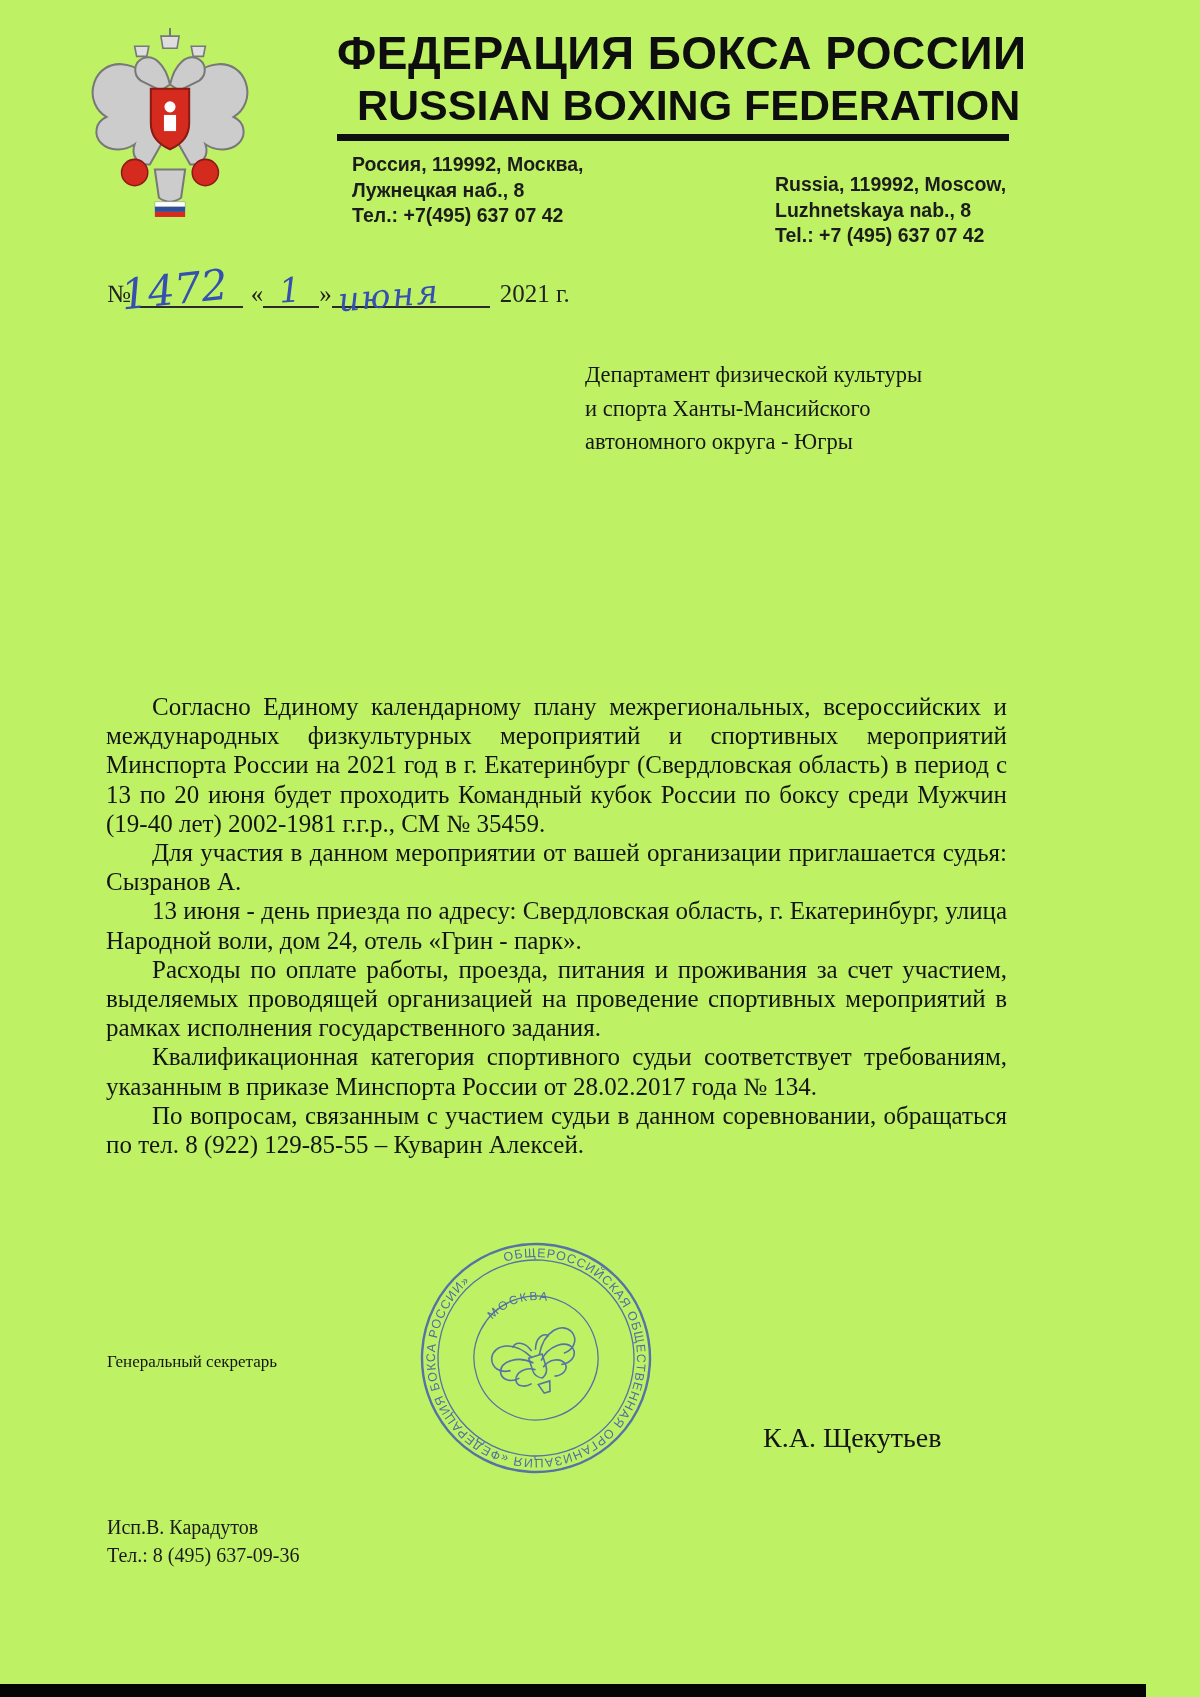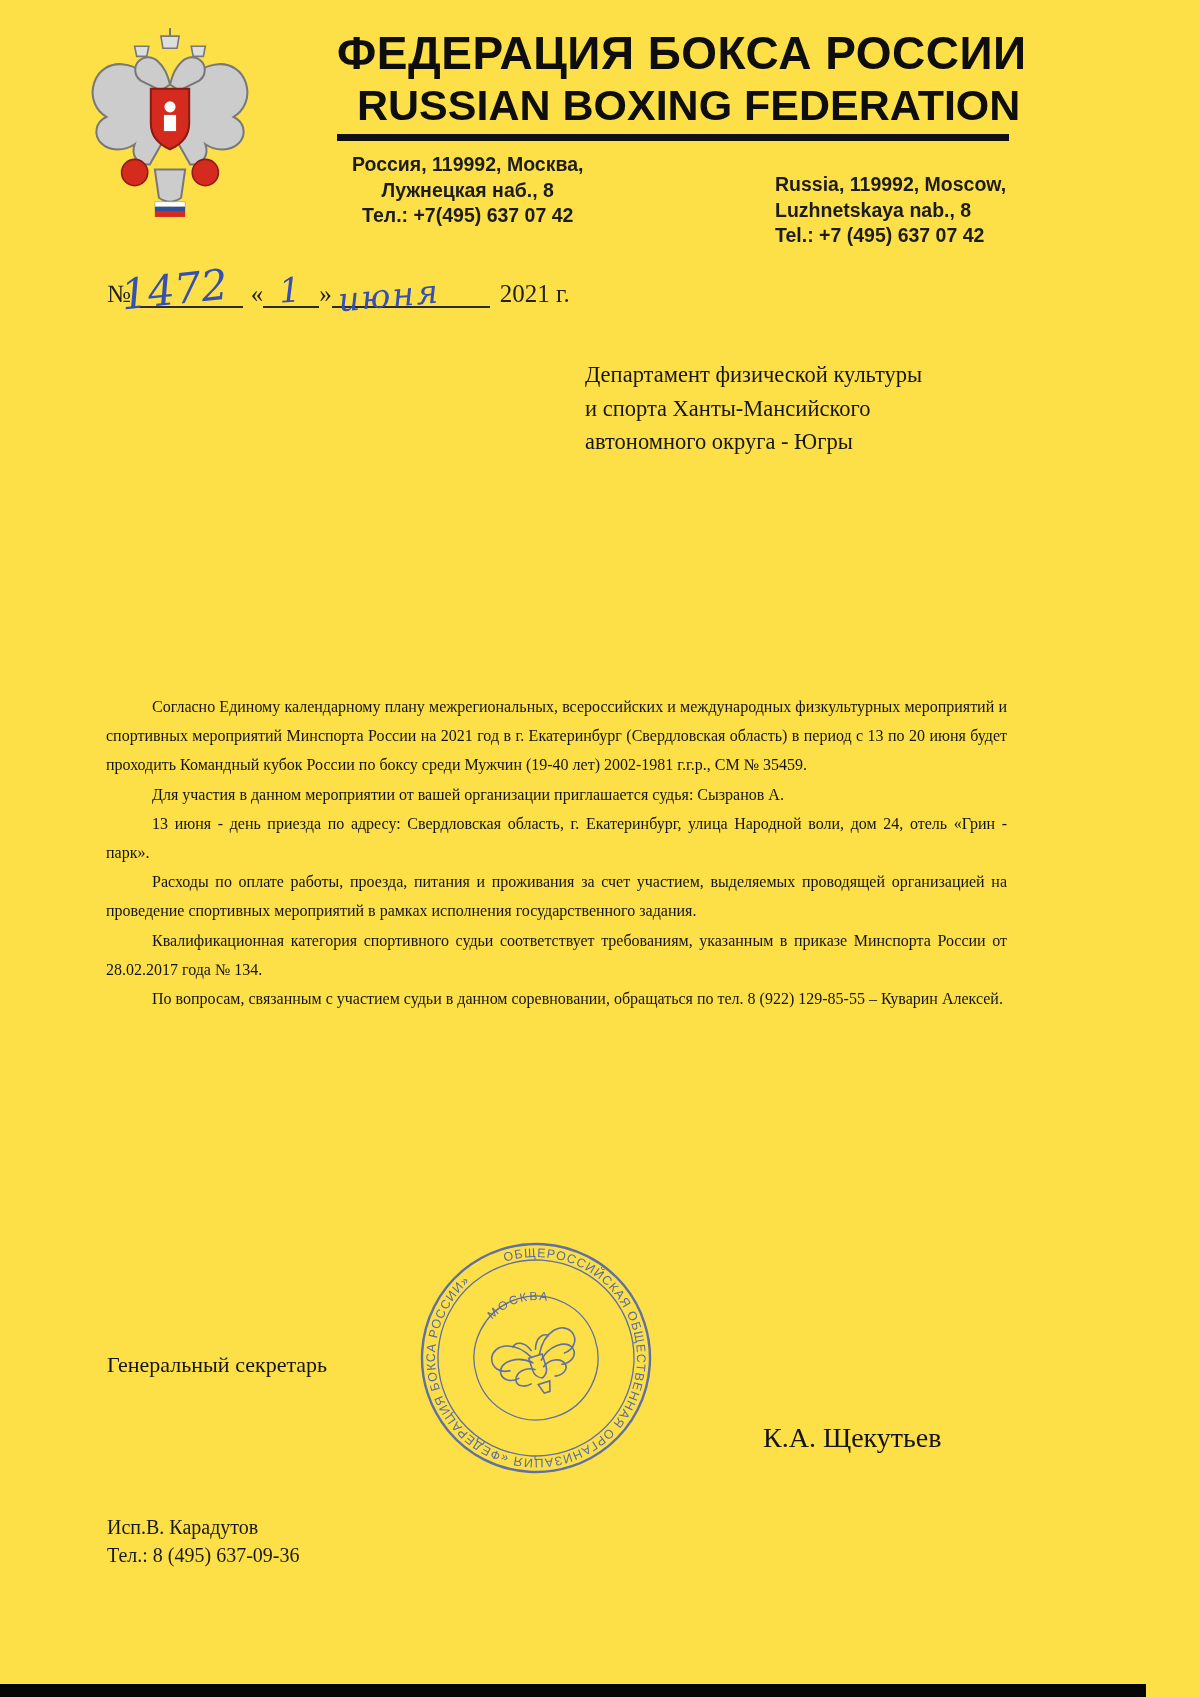--- a/index.html
+++ b/index.html
@@ -1,36 +1,36 @@
 <!DOCTYPE html>
 <html><head>
 <meta charset="utf-8">
 <style>
   * { margin:0; padding:0; box-sizing:border-box; }
   html,body { background:#ffffff; }
   .page {
-    position:relative; width:1200px; height:1697px; background:#fde047;
+    position:relative; width:1200px; height:1697px; background:#bef264;
     font-family:"Liberation Serif", serif; color:#1d1d1d; overflow:hidden;
   }
 
   
   .emblem { position:absolute; left:84px; top:20px; }
   .header-text {
     position:absolute; left:337px; top:26px; width:672px; text-align:center;
     font-family:"Liberation Sans", sans-serif; font-weight:700; color:#0e0e0e;
   }
   .title-ru { font-size:46px; line-height:54px; letter-spacing:0.5px; white-space:nowrap; }
   .title-en { font-size:43px; line-height:50px; white-space:nowrap;margin-left:20px; }
   .header-rule { position:absolute; left:337px; top:134px; width:672px; height:7px; background:#101010; }
   .addresses {
     position:absolute; left:337px; top:152px; width:672px;
     font-family:"Liberation Sans", sans-serif; font-weight:700;
     font-size:19.5px; line-height:25.5px; color:#1c1c1c;
   }
-  .addr-ru { position:absolute; left:15px; top:0; text-align:center; }
+  .addr-ru { position:absolute; left:15px; top:0; text-align:left; }
   .addr-en { position:absolute; left:438px; top:0; text-align:left;margin-top:20px; }
 
   
   .number-line {
     position:absolute; left:107px; top:232px; display:flex; align-items:flex-end;
     font-size:25px; color:#222;
   }
   .hw-slot { position:relative; display:inline-block; border-bottom:2px solid #2b2b2b; height:32px; }
   .slot-number { width:112px; }
   .slot-day { width:56px; }
@@ -44,26 +44,26 @@
   .hw-month { font-size:33px; bottom:-9px; left:6px; transform:rotate(-5deg); letter-spacing:2px; }
   .nl-gap { display:inline-block; width:8px; }
   .nl-year { margin-left:10px;margin-top:48px; }
 
   
   .recipient { position:absolute; left:585px; top:358px; font-size:22.5px; line-height:33.5px; color:#161616; }
 
   
   .body-text {
     position:absolute; left:106px; top:692px; width:901px;
-    font-size:16px; line-height:29.2px; text-align:justify; color:#141414;
+    font-size:25px; line-height:29.2px; text-align:justify; color:#141414;
   }
   .body-text p { text-indent:46px; }
 
   
-  .sig-role { position:absolute; left:107px; top:1352px; font-size:22px; color:#141414; }
+  .sig-role { position:absolute; left:107px; top:1352px; font-size:17px; color:#141414; }
   .sig-name { position:absolute; left:763px; top:1422px; font-size:28px; color:#141414; }
 
   
   .stamp-wrap { position:absolute; left:416px; top:1238px; width:240px; height:240px; opacity:0.92; }
   .stamp-wrap svg { transform:rotate(-18deg); }
 
   
   .footer-exec { position:absolute; left:107px; top:1513px; font-size:20px; line-height:28px; color:#1a1a1a; }
 
   .scan-bar { position:absolute; left:0; top:1684px; width:1146px; height:13px; background:#050505; }

